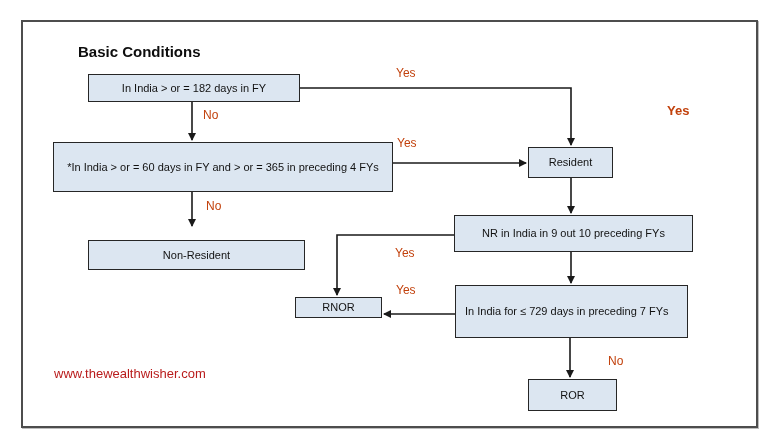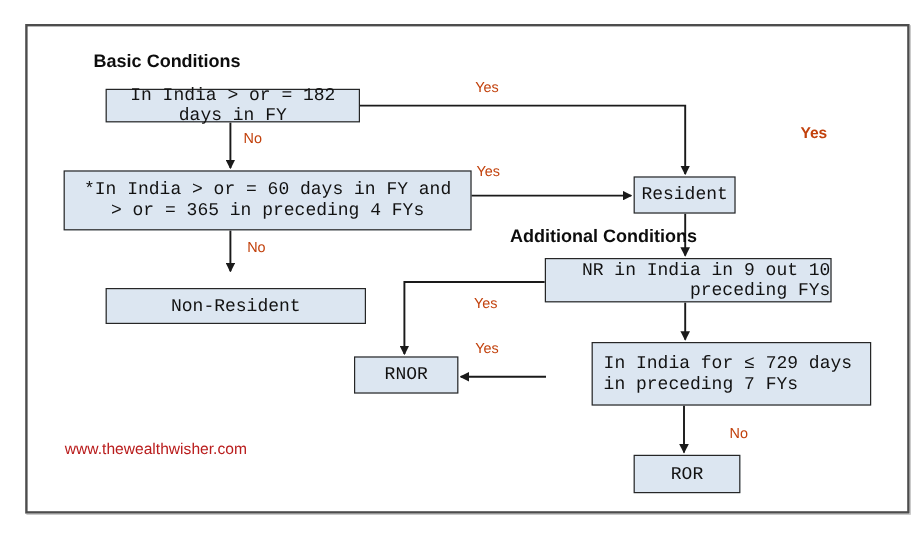--- a/index.html
+++ b/index.html
@@ -16,30 +16,30 @@
   }
 
   svg.edges { position: absolute; left: 0; top: 0; width: 768px; height: 446px; pointer-events: none; }
 
   .node {
     position: absolute;
     background: #dce6f1;
     border: 1px solid #262626;
     display: flex; align-items: center; justify-content: center;
     text-align: center;
-    font-size: 15px; line-height: 17px; color: #121212; font-family: Liberation Mono, monospace;
+    font-size: 11px; line-height: 17px; color: #121212;
   }
   #node-182   { left: 88px;  top: 74px;  width: 212px; height: 28px; }
   #node-60    { left: 53px;  top: 142px; width: 340px; height: 50px; padding: 14px 10px; }
   #node-nonres{ left: 88px;  top: 228px; width: 217px; height: 30px; margin-top: 12px; }
   #node-res   { left: 528px; top: 147px; width: 85px;  height: 31px; }
   #node-nr910 { left: 454px; top: 215px; width: 239px; height: 37px; text-align: right; }
   #node-729   { left: 455px; top: 285px; width: 233px; height: 53px;
-                justify-content: flex-start; text-align: left; padding: 0 9px; margin-left: 38px; }
-  #node-rnor  { left: 295px; top: 297px; width: 87px;  height: 31px; }
+                justify-content: flex-start; text-align: left; padding: 0 9px; }
+  #node-rnor  { left: 295px; top: 297px; width: 87px;  height: 21px; }
   #node-ror   { left: 528px; top: 379px; width: 89px;  height: 32px; }
 
   .heading { position: absolute; font-size: 15px; font-weight: bold; color: #0d0d0d; white-space: nowrap; }
   #heading-basic      { left: 78px;  top: 43px; }
   #heading-additional { left: 425px; top: 189px; }
 
   .edge-label { position: absolute; font-size: 12px; color: #c2410c; white-space: nowrap; }
   #label-yes-1 { left: 396px; top: 66px; }
   #label-yes-2 { left: 397px; top: 136px; }
   #label-yes-3 { left: 395px; top: 246px; }
@@ -74,21 +74,20 @@
       <polyline points="337,163 526,163" marker-end="url(#arrow)"></polyline>
       <polyline points="571,178 571,213" marker-end="url(#arrow)"></polyline>
       <polyline points="454,235 337,235 337,295" marker-end="url(#arrow)"></polyline>
       <polyline points="571,252 571,283" marker-end="url(#arrow)"></polyline>
       <polyline points="455,314 384,314" marker-end="url(#arrow)"></polyline>
       <polyline points="570,338 570,377" marker-end="url(#arrow)"></polyline>
     </g>
   </svg>
 
   <div class="heading" id="heading-basic">Basic Conditions</div>
-  <div class="heading" id="heading-additional">Additional Conditions</div>
 
   <div class="node" id="node-182">In India &gt; or = 182 days in FY</div>
   <div class="node" id="node-60">*In India &gt; or = 60 days in FY and &gt; or = 365 in preceding 4 FYs</div>
   <div class="node" id="node-nonres">Non-Resident</div>
   <div class="node" id="node-res">Resident</div>
   <div class="node" id="node-nr910">NR in India in 9 out 10 preceding FYs</div>
   <div class="node" id="node-729">In India for ≤ 729 days in preceding 7 FYs</div>
   <div class="node" id="node-rnor">RNOR</div>
   <div class="node" id="node-ror">ROR</div>
 

